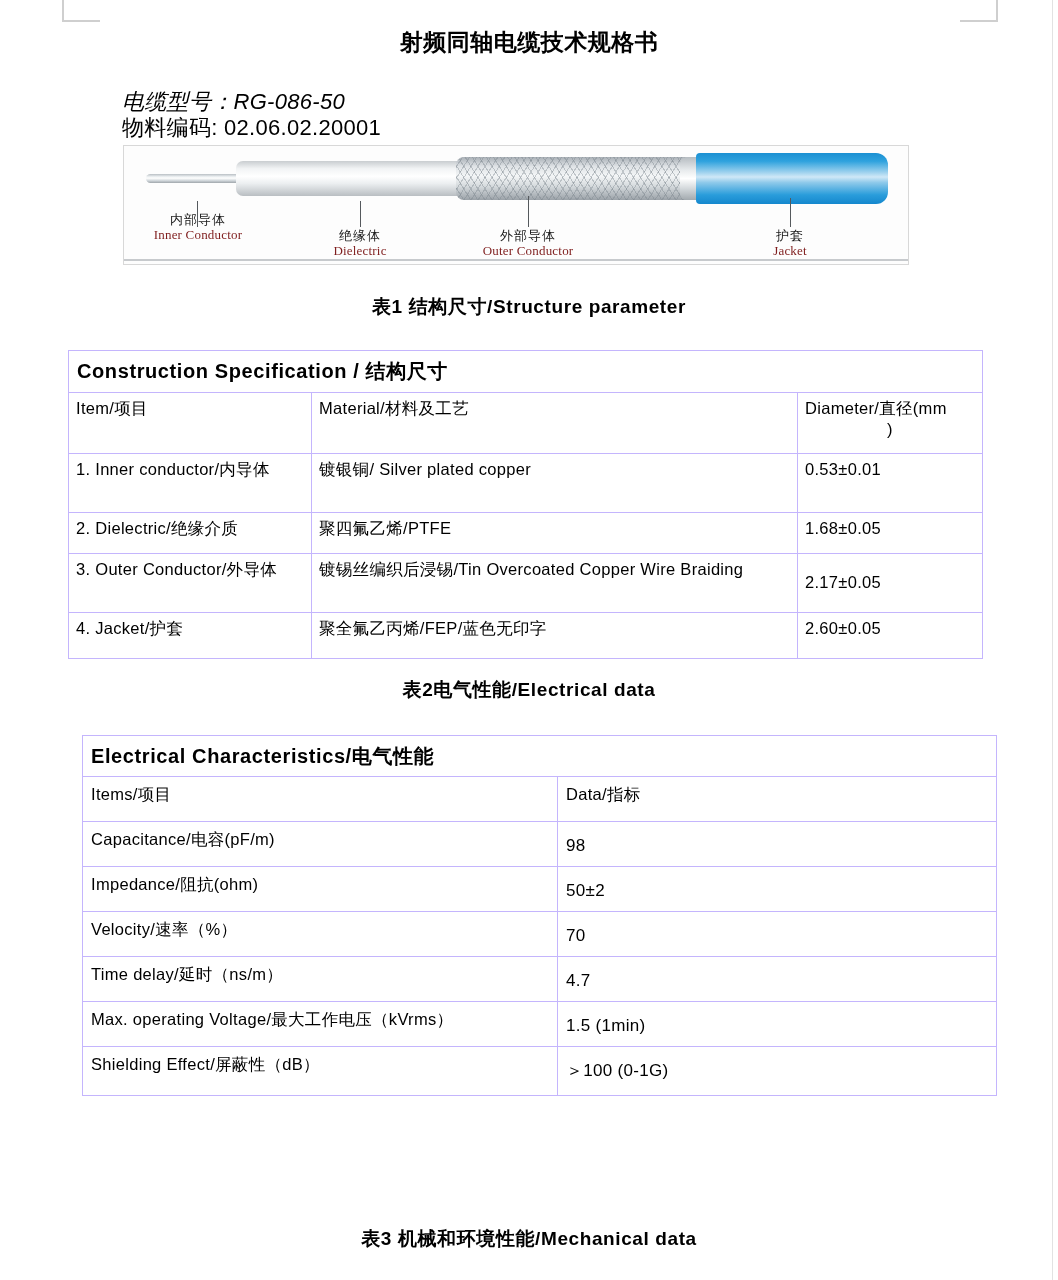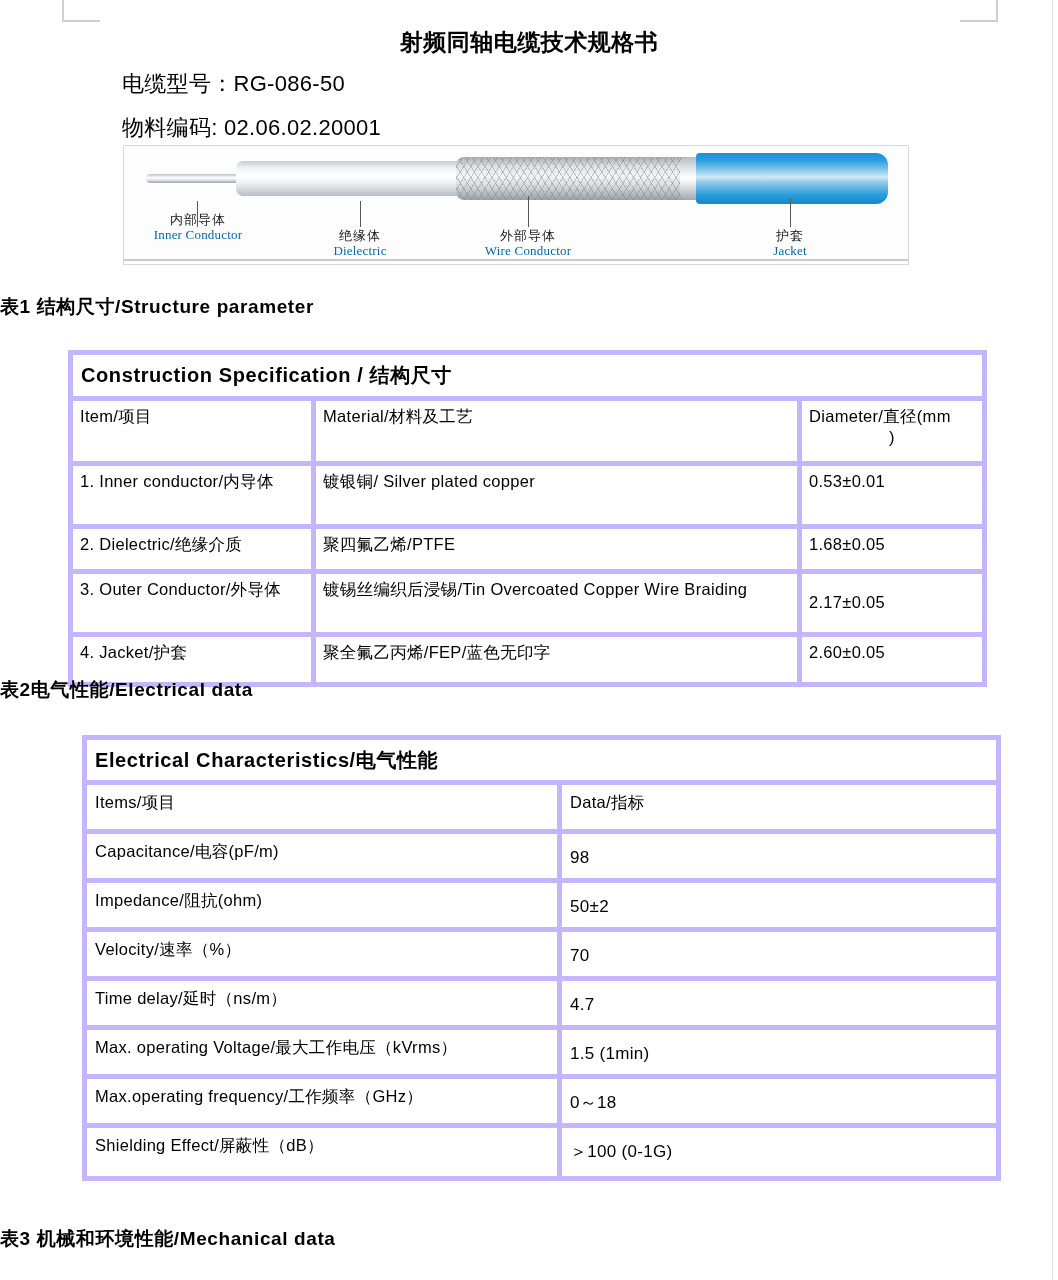--- a/index.html
+++ b/index.html
@@ -53,27 +53,27 @@
     font-weight: bold;
     letter-spacing: 0.5px;
   }
   .meta-line {
     position: absolute;
     left: 122px;
     font-size: 22px;
     letter-spacing: 0.3px;
     white-space: nowrap;
   }
-  .meta-model  { top: 69px; }
+  .meta-model  { top: 87px; font-style: italic; }
   .meta-code   { top: 113px; }
 
   .table-caption {
     position: absolute;
     width: 1058px;
-    text-align: left;
+    text-align: center;
     font-size: 19px;
     font-weight: bold;
     letter-spacing: 0.6px;
   }
   .cap1 { top: 294px; }
   .cap2 { top: 677px; }
   .cap3 { top: 1226px; }
 
   
   .cable-figure {
@@ -161,33 +161,33 @@
     display: block;
     font-size: 13px;
     font-family: "DejaVu Sans", "Liberation Sans", sans-serif;
     color: #1a1a1a;
     letter-spacing: 1px;
   }
   .fig-label .en {
     display: block;
     font-size: 13px;
     font-family: "Liberation Serif", "DejaVu Serif", serif;
-    color: #0369a1;
+    color: #7f1d1d;
     letter-spacing: .2px;
   }
 
   
   .spec-table {
     position: absolute;
     border-collapse: collapse;
     table-layout: fixed;
     font-size: 16.5px;
   }
   .spec-table td {
-    border: 5px solid #c4b5fd;
+    border: 1px solid #c4b5fd;
     padding: 5px 7px;
     vertical-align: top;
     line-height: 1.3;
     letter-spacing: .3px;
   }
   .spec-table td.banner {
     font-size: 20px;
     font-weight: bold;
     letter-spacing: .6px;
     padding: 7px 8px 8px 8px;
@@ -236,21 +236,21 @@
   <div class="fig-label" style="left:3px;   top:66px; width:142px;">
     <span class="zh">内部导体</span>
     <span class="en">Inner Conductor</span>
   </div>
   <div class="fig-label" style="left:170px; top:82px; width:132px;">
     <span class="zh">绝缘体</span>
     <span class="en">Dielectric</span>
   </div>
   <div class="fig-label" style="left:330px; top:82px; width:148px;">
     <span class="zh">外部导体</span>
-    <span class="en">Wire Conductor</span>
+    <span class="en">Outer Conductor</span>
   </div>
   <div class="fig-label" style="left:600px; top:82px; width:132px;">
     <span class="zh">护套</span>
     <span class="en">Jacket</span>
   </div>
 
   <div class="sep-bottom"></div>
 </div>
 
 <div class="table-caption cap1">表1 结构尺寸/Structure parameter</div>
@@ -322,23 +322,19 @@
     </tr>
     <tr>
       <td style="height:30px">Time delay/延时（ns/m）</td>
       <td class="val">4.7</td>
     </tr>
     <tr>
       <td style="height:30px">Max. operating Voltage/最大工作电压（kVrms）</td>
       <td class="val">1.5     (1min)</td>
     </tr>
     <tr>
-      <td style="height:30px">Max.operating frequency/工作频率（GHz）</td>
-      <td class="val">0～18</td>
-    </tr>
-    <tr>
       <td style="height:34px">Shielding   Effect/屏蔽性（dB）</td>
       <td class="val">＞100    (0-1G)</td>
     </tr>
   </tbody>
 </table>
 
 <div class="table-caption cap3">表3 机械和环境性能/Mechanical data</div>
 
 </body></html>

